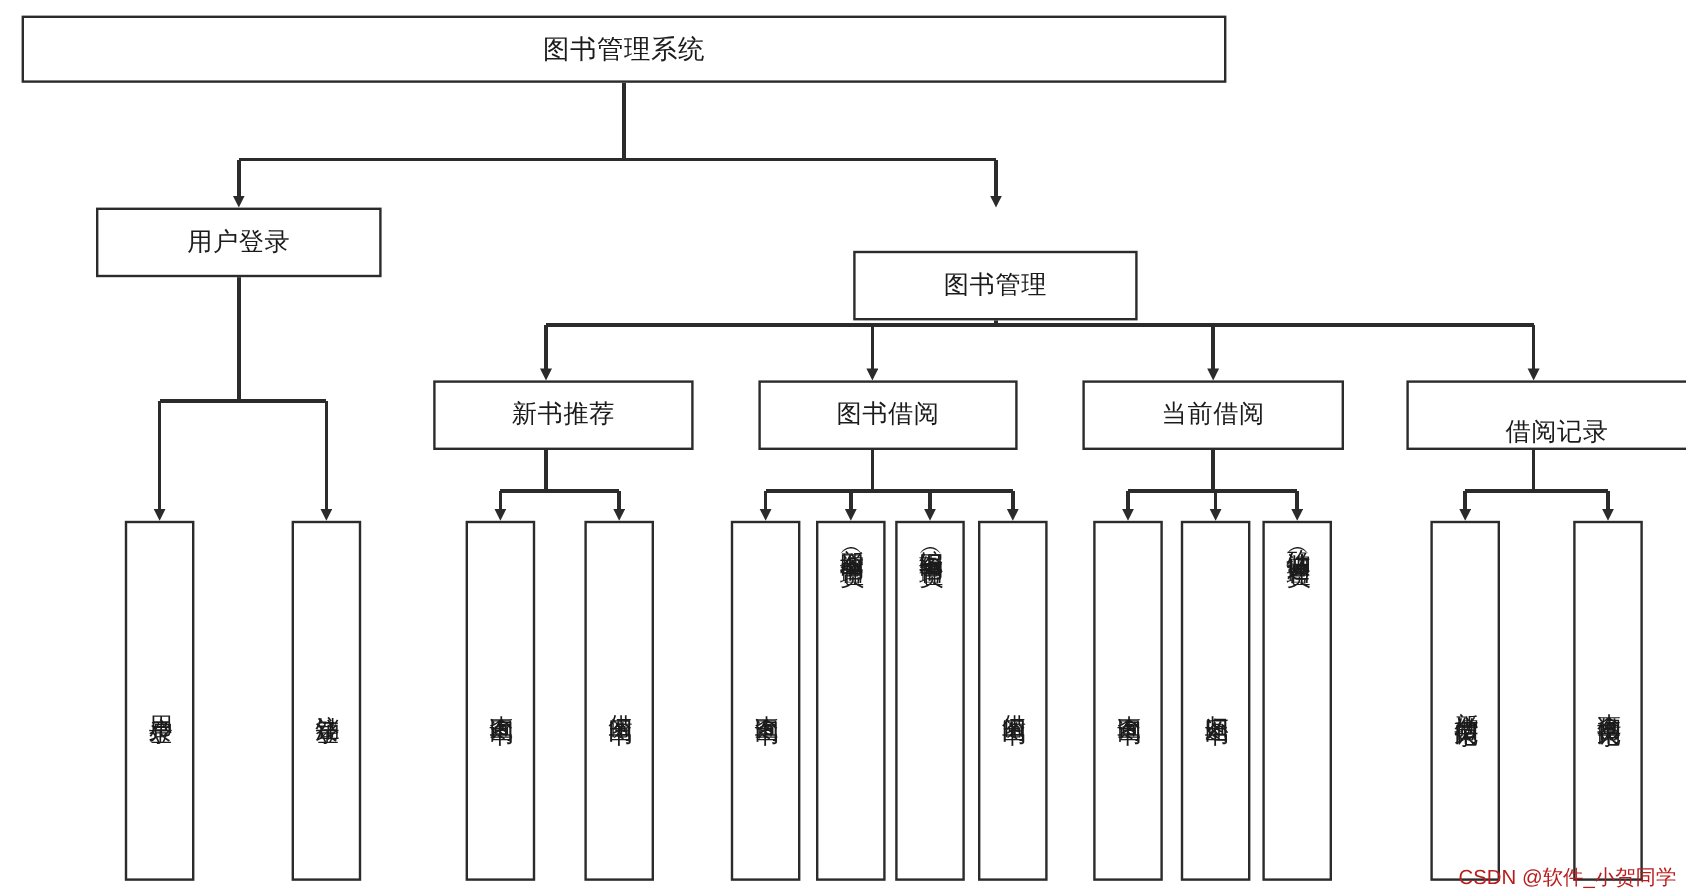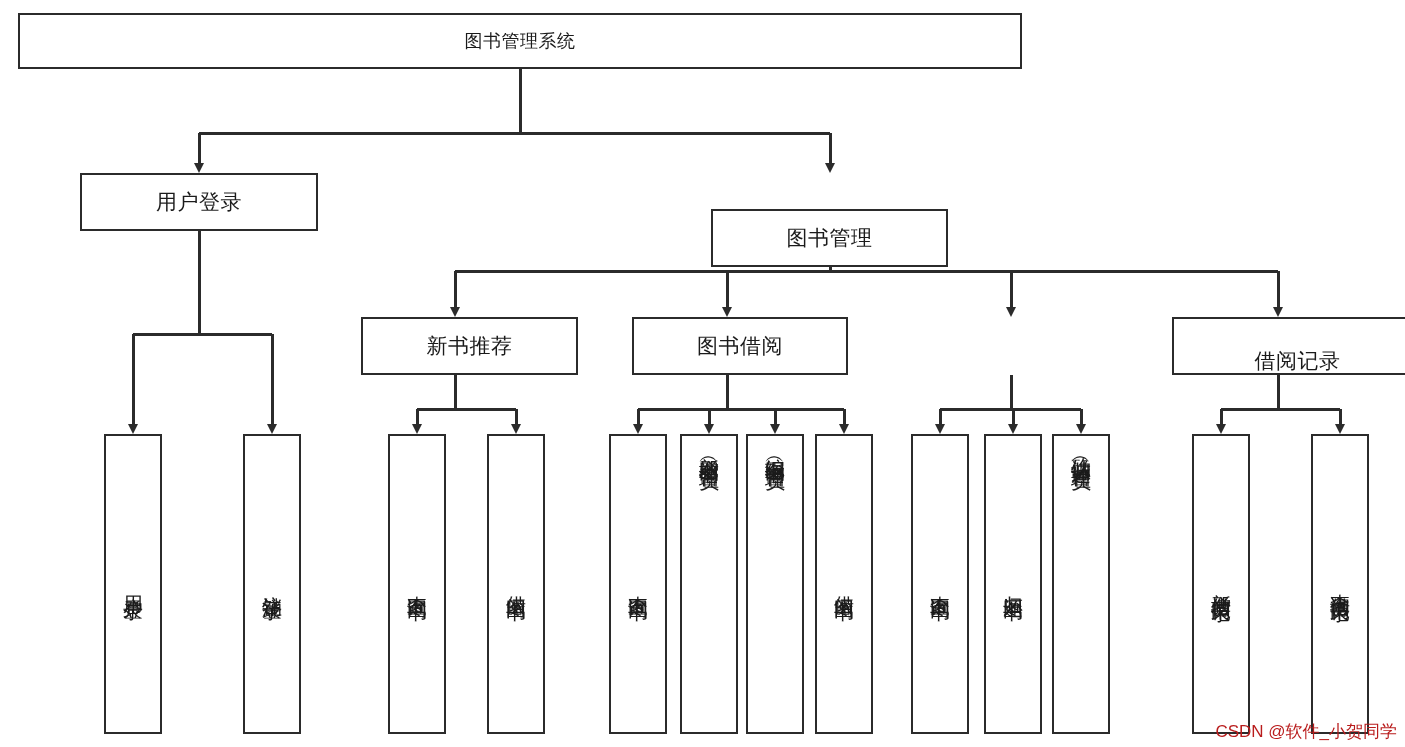--- a/index.html
+++ b/index.html
@@ -39,21 +39,21 @@
     color: #1b1b1b;
   }
   .node .label {
     font-size: 21px;
     line-height: 1.15;
     letter-spacing: 0.5px;
     white-space: nowrap;
     color: #1b1b1b;
   }
   
-  .node.root .label { font-size: 18px; }
+  .node.root .label { font-size: 22px; }
 
   
   .node.leaf {
     align-items: center;
     justify-content: center;
     padding: 6px 0;
   }
   .node.leaf .label {
     writing-mode: vertical-rl;
     text-orientation: upright;
@@ -145,20 +145,23 @@
   <div class="node" id="n-l2-1" style="left: 711px; top: 173px; width: 237px; height: 58px; margin-top: 36px;">
     <span class="label">图书管理</span>
   </div>
 
   <div class="node" id="n-l3-0" style="left: 361px; top: 317px; width: 217px; height: 58px;">
     <span class="label">新书推荐</span>
   </div>
   <div class="node" id="n-l3-1" style="left: 632px; top: 317px; width: 216px; height: 58px;">
     <span class="label">图书借阅</span>
   </div>
+  <div class="node" id="n-l3-2" style="left: 902px; top: 317px; width: 218px; height: 58px;">
+    <span class="label">当前借阅</span>
+  </div>
   <div class="node" id="n-l3-3" style="left: 1172px; top: 317px; width: 251px; height: 58px; align-items: flex-end;">
     <span class="label">借阅记录</span>
   </div>
 
   <div class="node leaf" id="n-lf-0" style="left: 104px; top: 434px; width: 58px; height: 300px;">
     <span class="label">用户登录</span>
   </div>
   <div class="node leaf" id="n-lf-1" style="left: 243px; top: 434px; width: 58px; height: 300px;">
     <span class="label">注销登录</span>
   </div>

